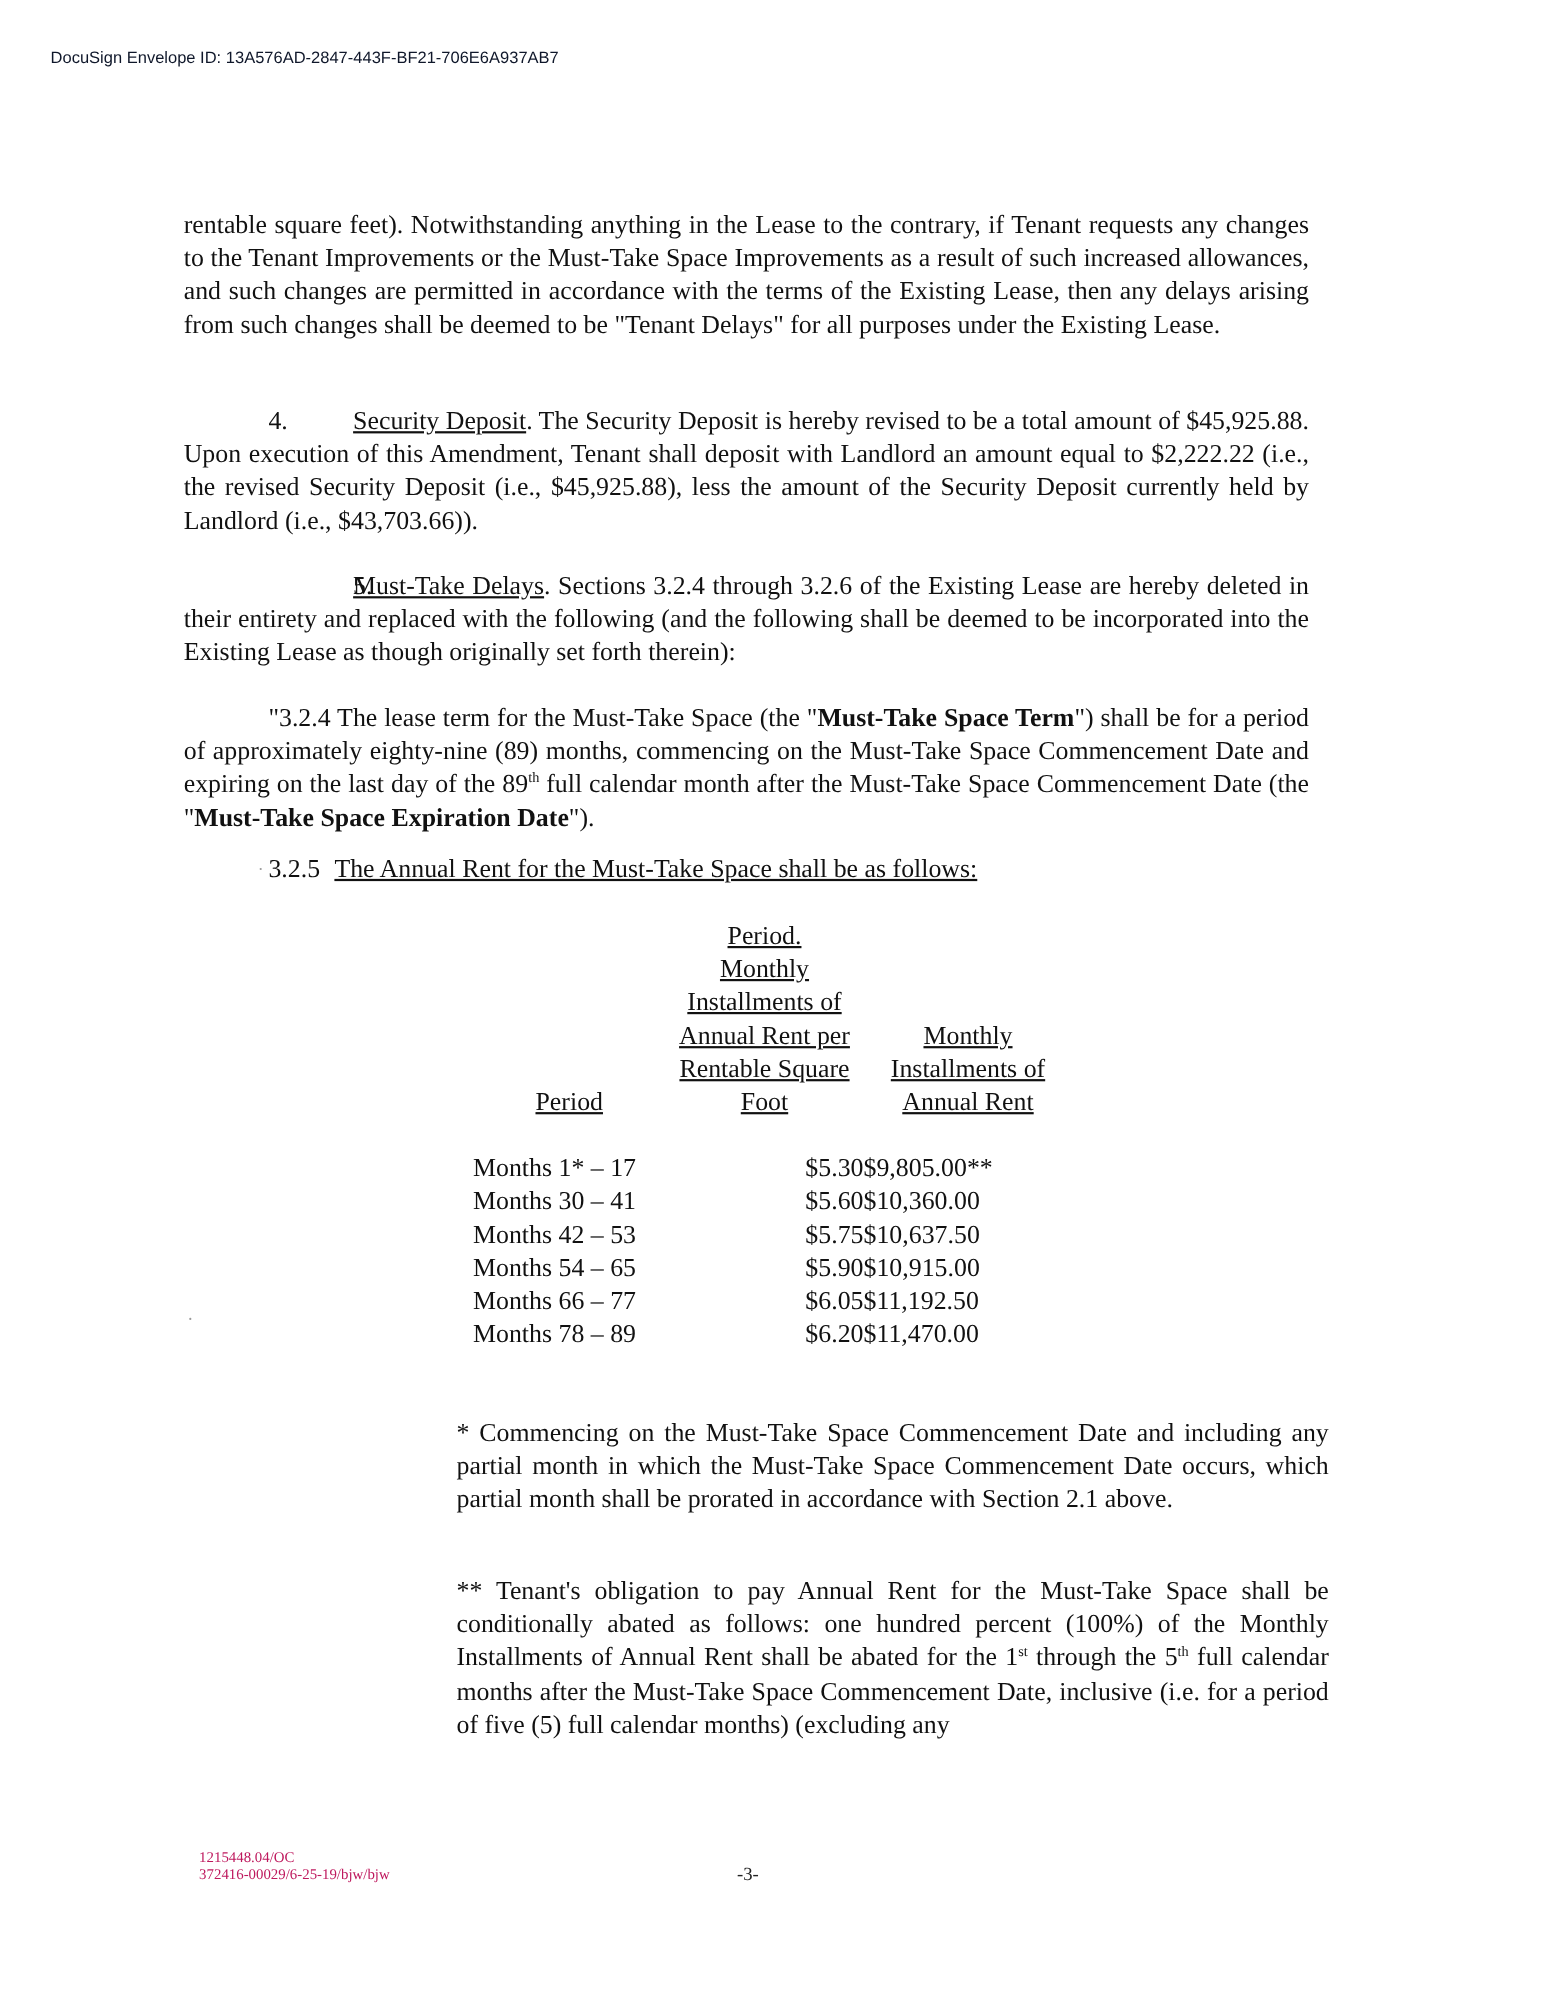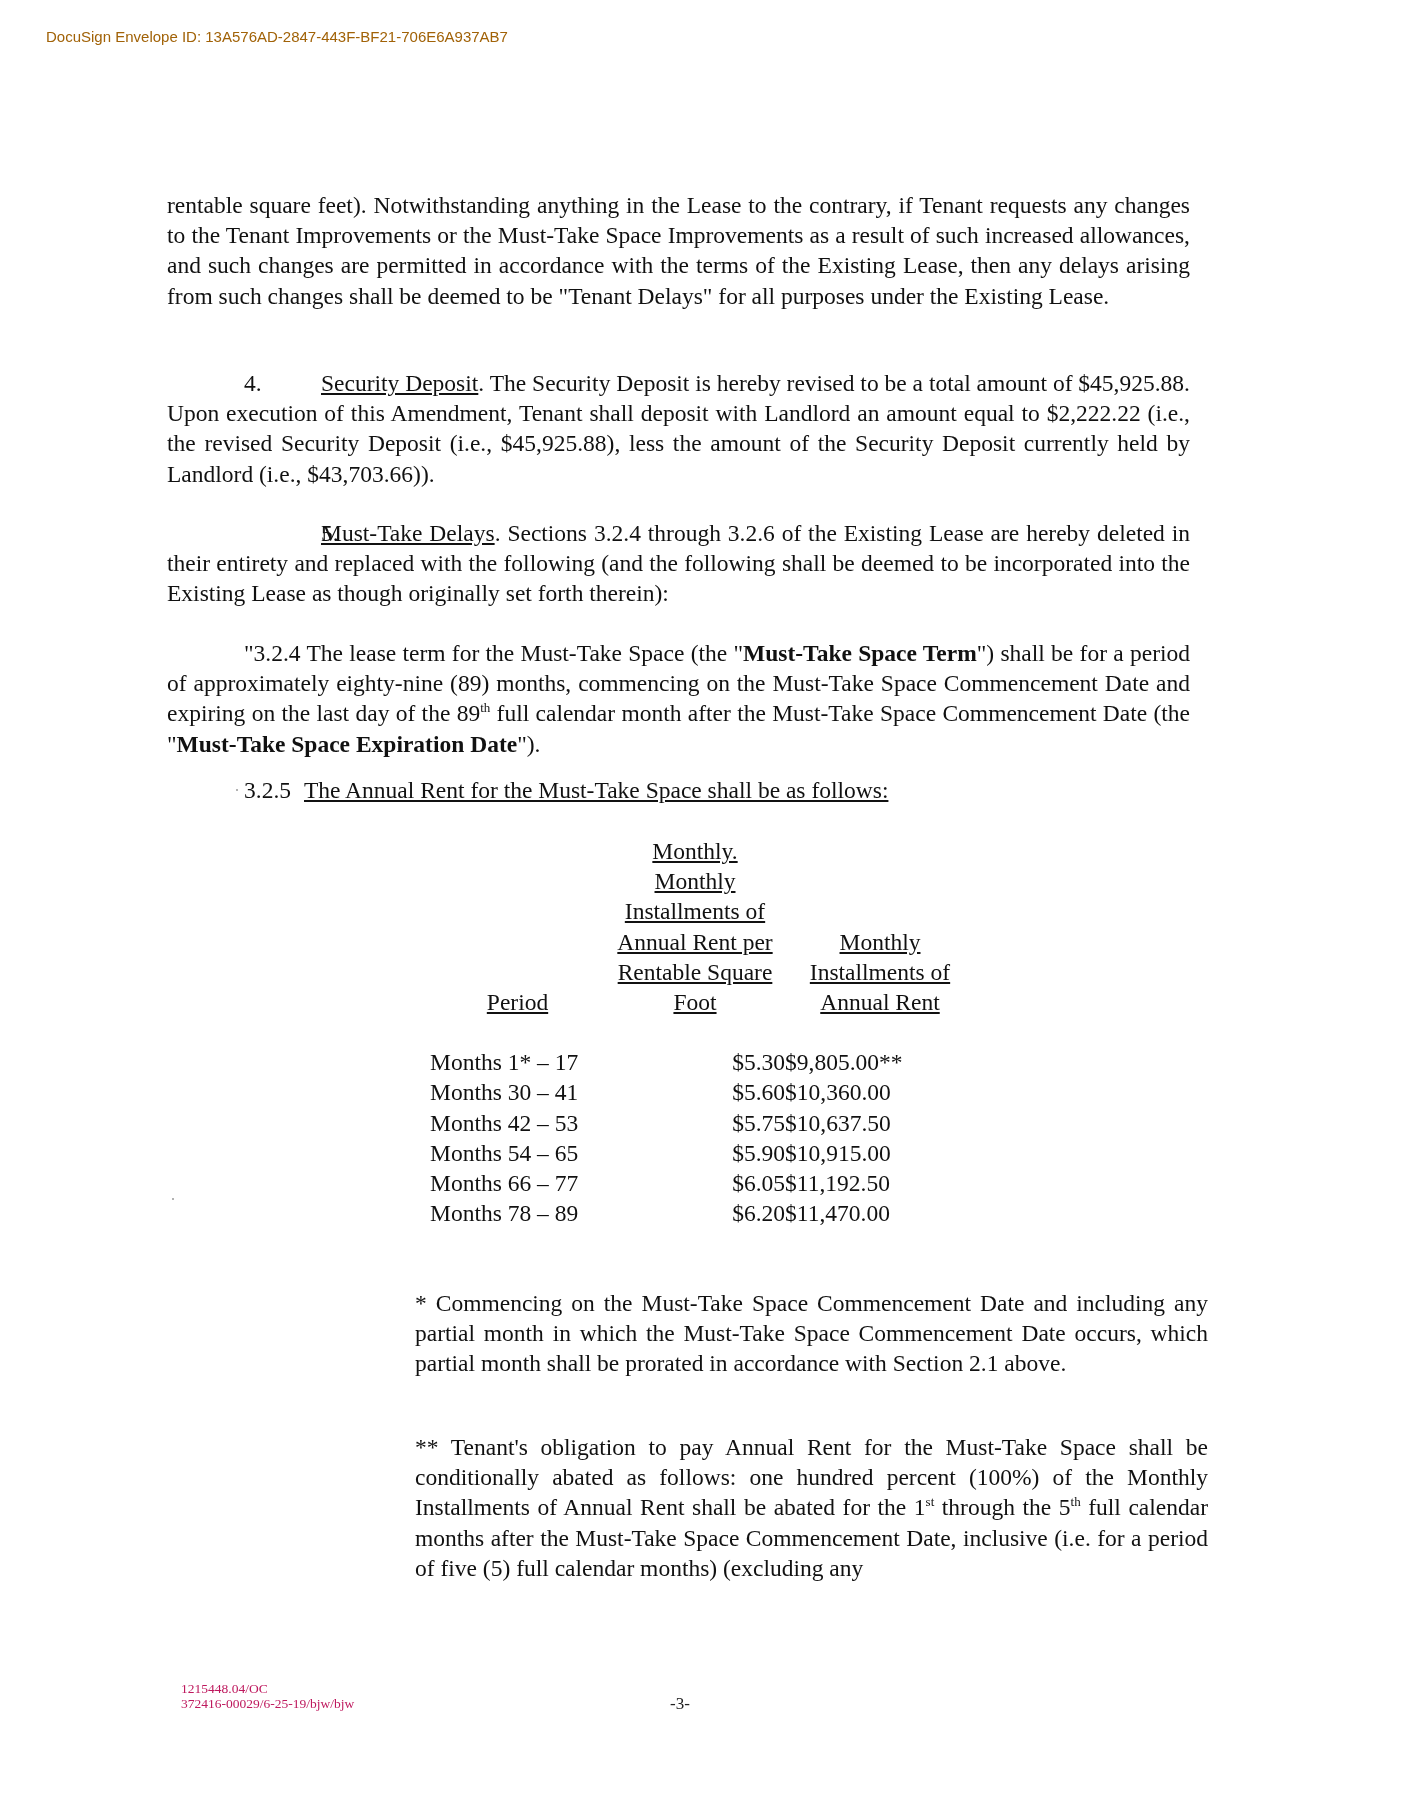--- a/index.html
+++ b/index.html
@@ -1,22 +1,22 @@
 <!DOCTYPE html>
 <html><head>
   <meta charset="utf-8">
   <style>
     html, body { margin: 0; padding: 0; background: #ffffff; }
     body {
       width: 1401px; height: 1812px; position: relative; overflow: hidden;
       font-family: "Liberation Serif", serif; color: #111111;
     }
     .envelope {
-      position: absolute; left: 46px; top: 28px;
-      font-family: "Liberation Sans", sans-serif; font-size: 15px; color: #a16207;
+      position: absolute; left: 46px; top: 44px;
+      font-family: "Liberation Sans", sans-serif; font-size: 15px; color: #0f172a;
     }
     .content { position: absolute; left: 167px; width: 1023px; }
     .para {
       font-size: 23.5px; line-height: 30.2px; text-align: justify; margin: 0;
     }
     .para.indent { text-indent: 77px; }
     .sec-num { display: inline-block; width: 77px; }
     .u { text-decoration: underline; }
     .b { font-weight: bold; }
     sup { font-size: 13px; line-height: 0; vertical-align: super; }
@@ -72,21 +72,21 @@
 </div>
 <div class="stray-mark" style="left:236px; top:789px;"></div>
 <div class="stray-mark" style="left:172px; top:1198px;"></div>
 
 <div class="table-wrap">
   <table class="rent">
     <thead>
       <tr>
         <th class="col-period"><span class="u">Period</span></th>
         <th class="col-rsf">
-          <span class="hdr-line"><span>Monthly.</span></span>
+          <span class="hdr-line"><span>Period.</span></span>
           <span class="hdr-line"><span>Monthly</span></span>
           <span class="hdr-line"><span>Installments of</span></span>
           <span class="hdr-line"><span>Annual Rent per</span></span>
           <span class="hdr-line"><span>Rentable Square</span></span>
           <span class="hdr-line"><span>Foot</span></span>
         </th>
         <th class="col-monthly">
           <span class="hdr-line"><span>Monthly</span></span>
           <span class="hdr-line"><span>Installments of</span></span>
           <span class="hdr-line"><span>Annual Rent</span></span>

